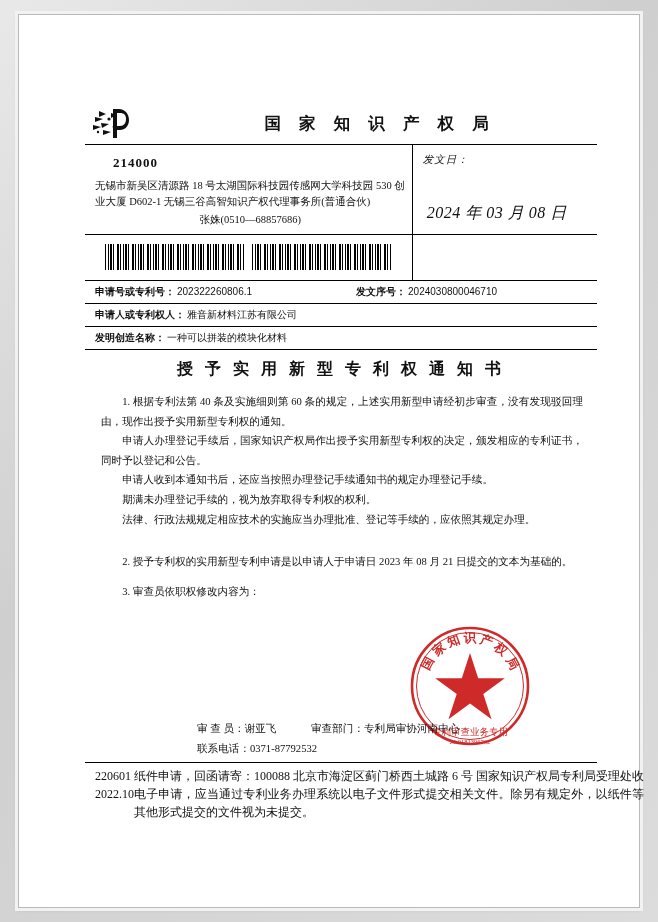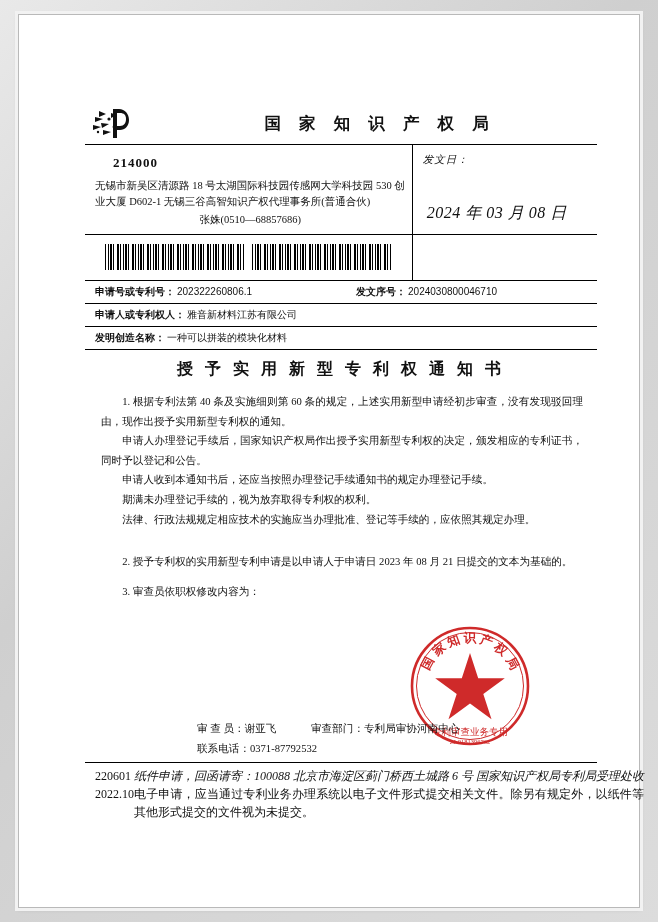--- a/index.html
+++ b/index.html
@@ -177,21 +177,21 @@
     border-top: 1.1px solid #000;
     padding: 4px 10px 0 10px;
     display: flex;
     font-family: "Liberation Serif", serif;
     font-size: 12px;
     line-height: 1.5;
     margin-top: 48px;
   }
   .footer .fl { width: 54px; }
   .footer .fr { flex: 1; text-align: justify; }
-  .nowrap { white-space: nowrap; font-style: italic; }
+  .nowrap { white-space: nowrap; }
 </style>
 </head>
 <body>
 
 <div class="viewer">
   <div class="frame-inner">
 
     <div class="page">
 
       <div class="hdr">

